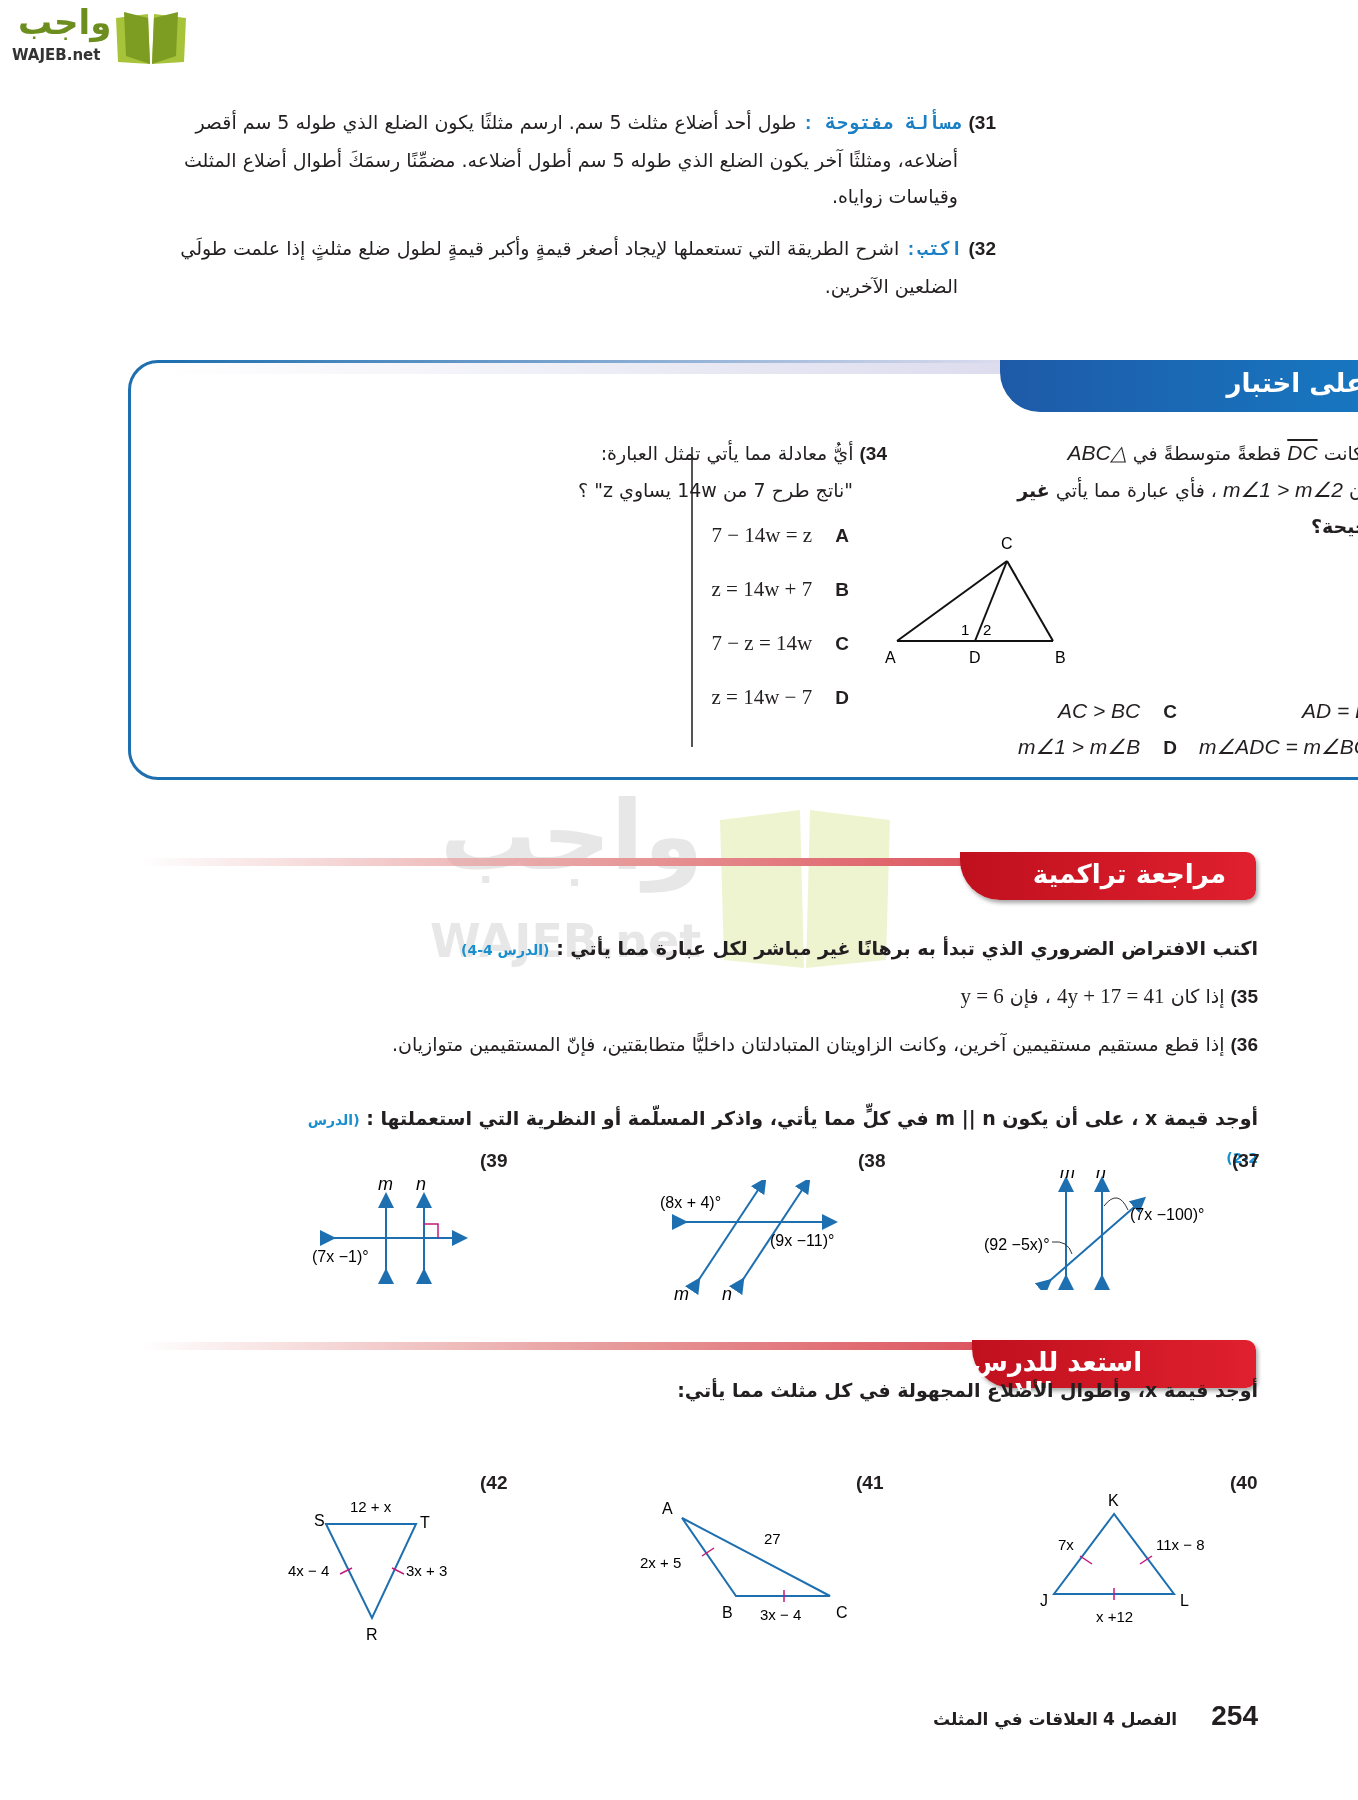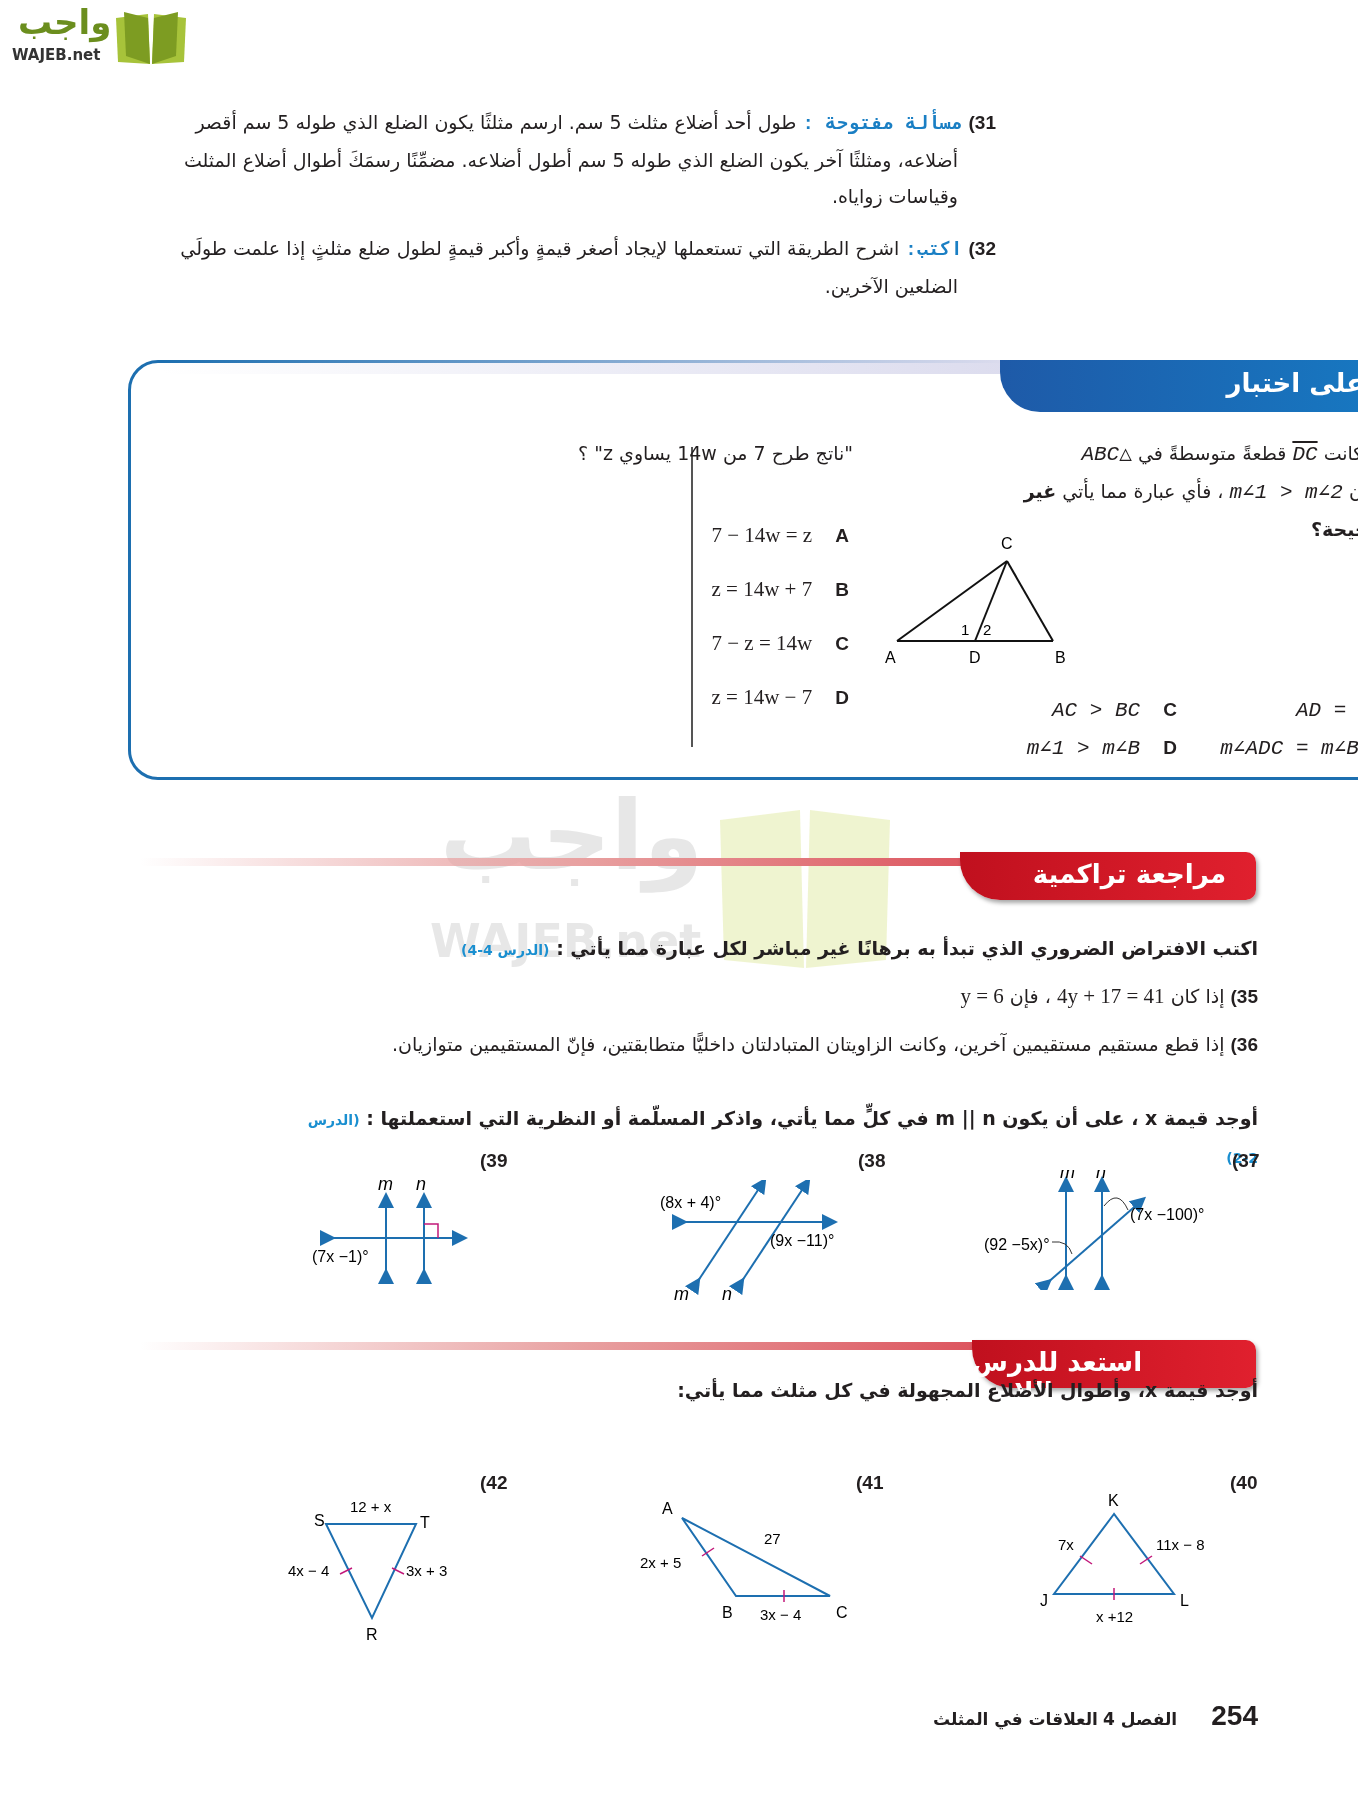--- a/index.html
+++ b/index.html
@@ -2,21 +2,21 @@
 <html><head>
 <meta charset="utf-8">
 <style>
   html, body { margin:0; padding:0; background:#ffffff; }
   body { width:1358px; height:1800px; position:relative; overflow:hidden;
          font-family:"DejaVu Serif", serif; color:#231f20; }
   .abs { position:absolute; }
   .rtl { direction:rtl; text-align:right; }
   .ar { font-family:"DejaVu Sans", sans-serif; font-size:19px; line-height:36px; }
   .num { font-family:"Liberation Sans", sans-serif; font-weight:bold; font-size:19px; }
-  .math { font-family:Liberation Mono, monospace; font-style:italic; font-size:21px; }
+  .math { font-family:Liberation Sans, sans-serif; font-style:italic; font-size:21px; }
   .mathu { font-family:"Liberation Serif", serif; font-size:21px; }
   .blue-lbl { color:#1a7fc4; font-weight:bold;font-family:Liberation Mono, monospace; }
   .lesson { color:#1a8fd0; font-size:14px; font-weight:bold; font-family:"DejaVu Sans", sans-serif; }
   .bold { font-weight:bold; }
   
   .logo-text { font-family:"DejaVu Sans", sans-serif; font-weight:bold; color:#6b8e1e; }
   
   .banner-blue {
     position:absolute; left:128px; top:360px; width:1352px; height:420px;
     border:3px solid #1d6fb0; border-radius:30px; box-sizing:border-box; background:#fff;
@@ -126,20 +126,24 @@
     <span class="num" style="margin-left:18px;">C</span>
   </div>
   <div class="abs" style="right:300px; top:372px; direction:ltr;">
     <span class="math">m∠1 &gt; m∠B</span>
     <span class="num" style="margin-left:18px;">D</span>
   </div>
 
   <div class="divider" style="left:560px; top:84px; height:300px;"></div>
 
   <div class="abs rtl ar" style="right:590px; top:72px; width:340px;">
+    <div>
+      <span class="num">34)</span>
+      <span>أيُّ معادلة مما يأتي تمثل العبارة:</span>
+    </div>
     <div style="padding-right:34px;">"ناتج طرح 7 من 14w يساوي z" ؟</div>
   </div>
   <div class="abs" style="right:628px; top:160px; direction:ltr;">
     <span class="mathu">7 − 14w = z</span>
     <span class="num" style="margin-left:18px;">A</span>
   </div>
   <div class="abs" style="right:628px; top:214px; direction:ltr;">
     <span class="mathu">z = 14w + 7</span>
     <span class="num" style="margin-left:18px;">B</span>
   </div>

